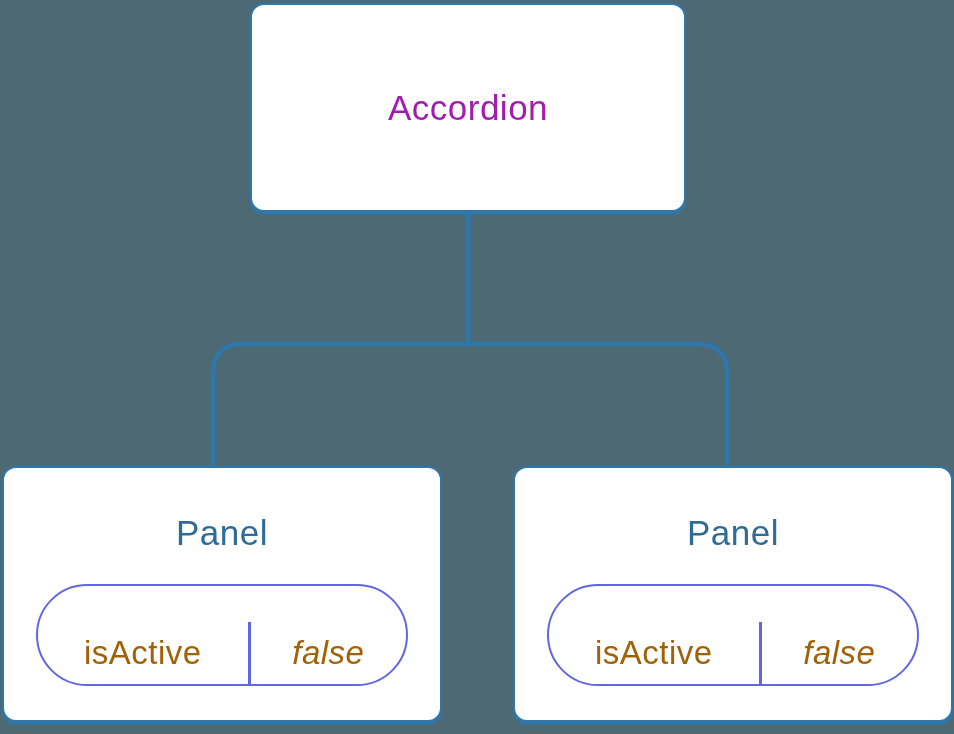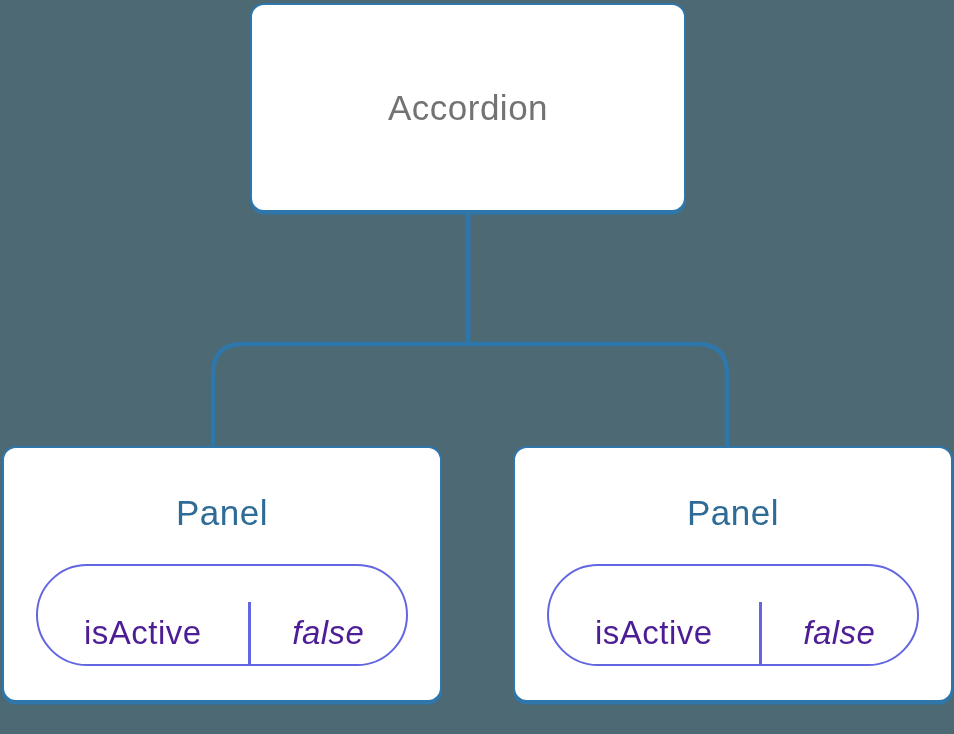--- a/index.html
+++ b/index.html
@@ -42,25 +42,25 @@
     top: 3px;
     width: 436px;
     height: 209px;
     display: flex;
     align-items: center;
     justify-content: center;
   }
   .node-label {
     font-size: 35px;
     font-weight: 500;
-    color: #737373;
+    color: #a21caf;
     letter-spacing: 0.5px;
   }
   .node-panel {
-    top: 446px;
+    top: 466px;
     width: 440px;
     height: 256px;
     display: flex;
     flex-direction: column;
     align-items: center;
   }
   .panel-left  { left: 2px; }
   .panel-right { left: 513px; }
   .panel-title {
     margin-top: 42px;
@@ -78,21 +78,21 @@
     border-radius: 60px;
     box-sizing: border-box;
     display: flex;
     background: #ffffff;
     overflow: hidden;
   }
   .state-cell {
     display: flex;
     align-items: center;
     justify-content: center;
-    color: #4c1d95;
+    color: #a16207;
     font-size: 33px;
     letter-spacing: 0.5px;
     margin-top: 36px;
   }
   .state-name-cell {
     flex: 0 0 57%;
     border-right: 3px solid #6366e1;
   }
   .state-value-cell {
     flex: 1 1 auto;

